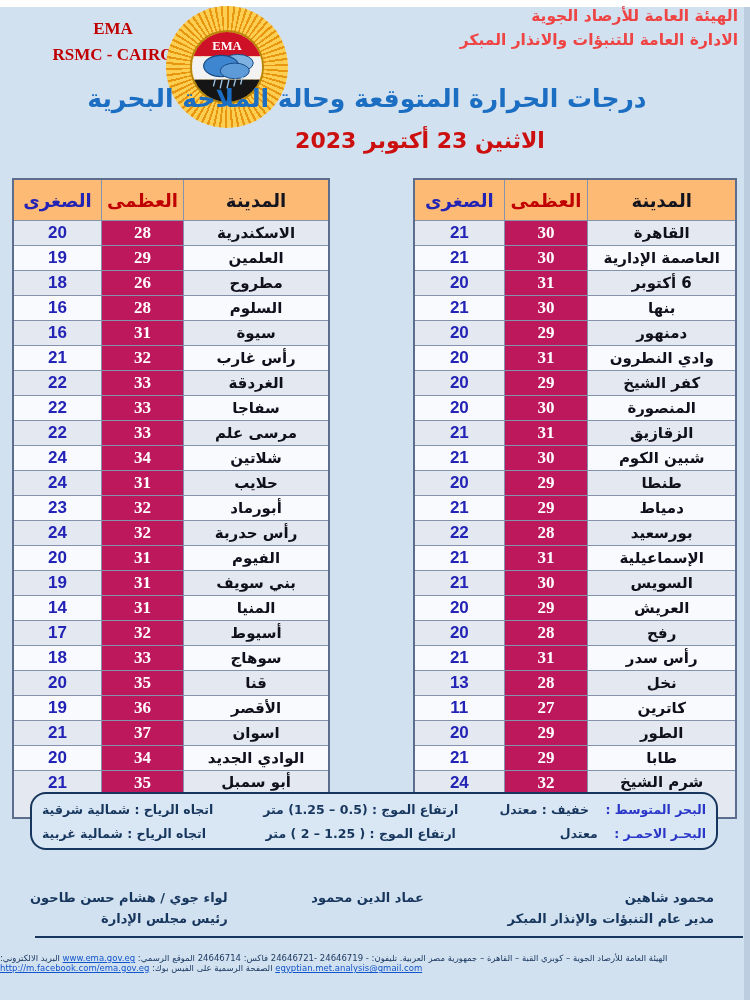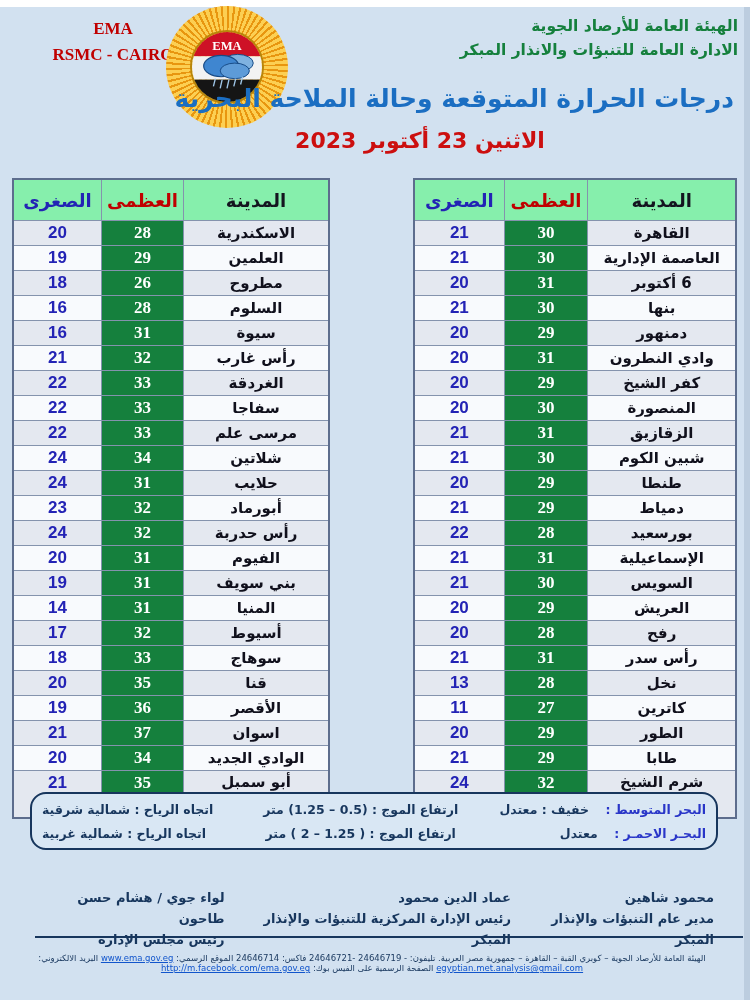--- a/index.html
+++ b/index.html
@@ -21,50 +21,50 @@
   .logo{position:absolute;top:6px;left:166px;width:122px;height:122px;}
   .sun{
     width:122px;height:122px;border-radius:50%;
     background:repeating-conic-gradient(#e8960f 0deg 2.2deg,#fccf52 2.2deg 5.8deg);
   }
   .emblem{
     position:absolute;top:24px;left:24px;width:74px;height:74px;border-radius:50%;
     border:2px solid #b8860b;overflow:hidden;box-sizing:border-box;
   }
   .org-ar{
-    position:absolute;top:14px;right:12px;width:330px;text-align:right;
-    color:#15803d;font-weight:bold;font-size:15.5px;line-height:1.55;direction:rtl;
+    position:absolute;top:4px;right:12px;width:330px;text-align:right;
+    color:#ef4444;font-weight:bold;font-size:15.5px;line-height:1.55;direction:rtl;
   }
   .title-main{
-    position:absolute;top:84px;left:0;width:734px;text-align:right;
+    position:absolute;top:84px;left:0;width:734px;text-align:center;
     color:#1b6ec2;font-weight:bold;font-size:25px;direction:rtl;
   }
   .title-date{
     position:absolute;top:128px;left:95px;width:650px;text-align:center;
     color:#cc0f0f;font-weight:bold;font-size:22px;direction:rtl;
   }
 
   
   .tbl-wrap{position:absolute;top:178px;}
   .tbl-left{left:12px;width:318px;}
   .tbl-right{left:413px;width:324px;}
   table.temps{
     border-collapse:collapse;table-layout:fixed;width:100%;direction:rtl;
     border:2px solid #5d6d8d;background:#f8fafd;
   }
   table.temps th,table.temps td{
     border:1px solid #8493ad;text-align:center;padding:0;overflow:hidden;white-space:nowrap;
   }
-  table.temps thead th{background:#86efac;height:40px;font-size:18px;font-weight:bold;}
+  table.temps thead th{background:#fdba74;height:40px;font-size:18px;font-weight:bold;}
   th.city{color:#14141f;}
   th.max{color:#c00000;}
   th.min{color:#2323b5;}
   table.temps td{height:24px;}
   td.city{font-weight:bold;color:#10101c;font-size:15px;}
-  td.max{background:#15803d;color:#ffffff;font-weight:bold;font-family:"Liberation Serif",serif;font-size:17px;}
+  td.max{background:#be185d;color:#ffffff;font-weight:bold;font-family:"Liberation Serif",serif;font-size:17px;}
   td.min{color:#2323b5;font-weight:bold;font-family:Liberation Sans, sans-serif;font-size:17px;}
   table.temps tbody tr:nth-child(odd) td:not(.max){background:#e4e8f0;}
   table.temps tbody tr:nth-child(even) td:not(.max){background:#f8fafd;}
   table.temps tbody tr.last td{height:44px;vertical-align:top;padding-top:2px;}
 
   
   .sea-box{
     position:absolute;top:792px;left:30px;width:688px;height:58px;box-sizing:border-box;
     border:2px solid #17365d;border-radius:16px;background:#d9e7f4;
     display:grid;grid-template-columns:35% 34% 31%;grid-template-rows:1fr 1fr;
@@ -79,21 +79,21 @@
   
   .signatures{
     position:absolute;top:888px;left:0;width:744px;display:flex;direction:rtl;
     justify-content:space-between;padding:0 30px;box-sizing:border-box;
   }
   .sig{color:#17365d;font-weight:bold;font-size:13px;text-align:right;line-height:1.6;direction:rtl;}
   .rule{position:absolute;top:936px;left:35px;width:708px;height:2px;background:#17365d;}
 
   
   .footer{
-    position:absolute;top:953px;left:0;width:744px;text-align:center;direction:rtl;
+    position:absolute;top:953px;left:0;width:744px;text-align:left;direction:rtl;
     font-size:8.5px;color:#17365d;
   }
   .footer a{color:#1155cc;text-decoration:underline;cursor:pointer;}
 </style>
 </head>
 <body>
 
 <div class="page"></div>
 <div class="edge-strip"></div>
 
@@ -416,21 +416,20 @@
   <div class="sea-cell sea-wind">اتجاه الرياح : شمالية غربية</div>
 </div>
 
 <div class="signatures">
   <div class="sig">
     <div>محمود شاهين</div>
     <div>مدير عام التنبؤات والإنذار المبكر</div>
   </div>
   <div class="sig">
     <div>عماد الدين محمود</div>
-    <div>رئيس الإدارة المركزية للتنبؤات والإنذار المبكر</div>
   </div>
   <div class="sig">
     <div>لواء جوي / هشام حسن طاحون</div>
     <div>رئيس مجلس الإدارة</div>
   </div>
 </div>
 
 <div class="rule"></div>
 
 <div class="footer">

